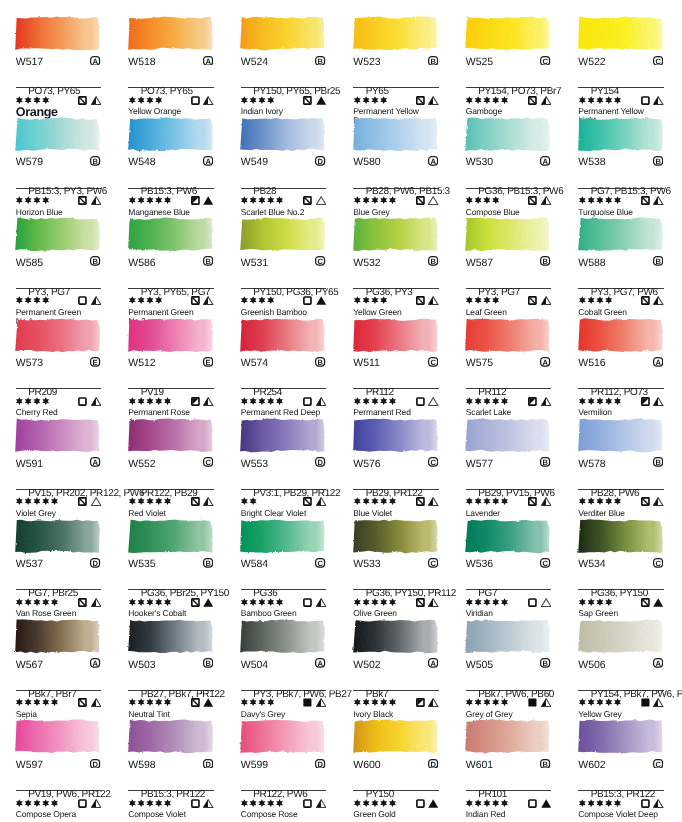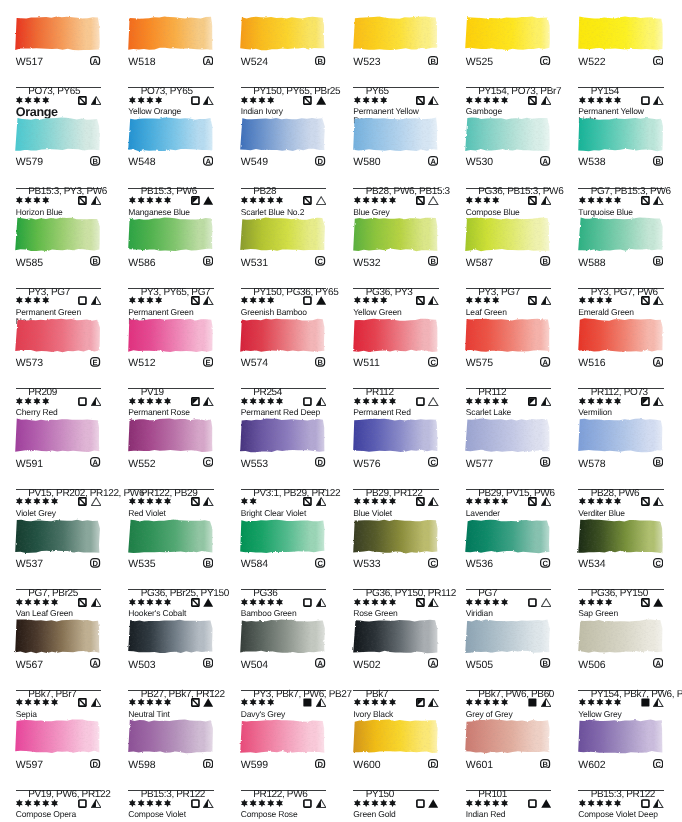--- a/index.html
+++ b/index.html
@@ -1254,21 +1254,21 @@
           </g>
         </svg>
       </div>
       <div class="code">W588</div>
       <div class="lf">
         <svg width="10.2" height="9.8" viewBox="0 0 10.2 9.8">
           <rect x="0.62" y="0.62" width="8.96" height="8.56" rx="3.2" ry="3.1" fill="#fff" stroke="#1a1c1e" stroke-width="1.24"></rect>
           <text x="5.15" y="7.6" font-family="Liberation Sans,sans-serif" font-size="7.6" font-weight="bold" text-anchor="middle" fill="#1a1c1e">B</text>
         </svg>
       </div>
-      <div class="pname">Emerald Green</div>
+      <div class="pname">Cobalt Green</div>
       <div class="rule"></div>
       <div class="pig">PY3, PG7, PW6</div>
       <div class="stars">
         <svg width="33.4" height="8.3" viewBox="0 0 33.4 8.3">
           <path transform="translate(0.00,0.2)" d="M3.35 0.00L2.33 2.17L-0.07 1.97L1.30 3.95L-0.07 5.92L2.32 5.73L3.35 7.90L4.37 5.73L6.77 5.93L5.40 3.95L6.77 1.98L4.38 2.17Z" fill="#131517"></path>
           <path transform="translate(8.80,0.2)" d="M3.35 0.00L2.33 2.17L-0.07 1.97L1.30 3.95L-0.07 5.92L2.32 5.73L3.35 7.90L4.37 5.73L6.77 5.93L5.40 3.95L6.77 1.98L4.38 2.17Z" fill="#131517"></path>
           <path transform="translate(17.60,0.2)" d="M3.35 0.00L2.33 2.17L-0.07 1.97L1.30 3.95L-0.07 5.92L2.32 5.73L3.35 7.90L4.37 5.73L6.77 5.93L5.40 3.95L6.77 1.98L4.38 2.17Z" fill="#131517"></path>
           <path transform="translate(26.40,0.2)" d="M3.35 0.00L2.33 2.17L-0.07 1.97L1.30 3.95L-0.07 5.92L2.32 5.73L3.35 7.90L4.37 5.73L6.77 5.93L5.40 3.95L6.77 1.98L4.38 2.17Z" fill="#131517"></path>
         </svg>
       </div>
@@ -2167,21 +2167,21 @@
           </g>
         </svg>
       </div>
       <div class="code">W537</div>
       <div class="lf">
         <svg width="10.2" height="9.8" viewBox="0 0 10.2 9.8">
           <rect x="0.62" y="0.62" width="8.96" height="8.56" rx="3.2" ry="3.1" fill="#fff" stroke="#1a1c1e" stroke-width="1.24"></rect>
           <text x="5.15" y="7.6" font-family="Liberation Sans,sans-serif" font-size="7.6" font-weight="bold" text-anchor="middle" fill="#1a1c1e">D</text>
         </svg>
       </div>
-      <div class="pname">Van Leaf Green</div>
+      <div class="pname">Van Rose Green</div>
       <div class="rule"></div>
       <div class="pig">PG7, PBr25</div>
       <div class="stars">
         <svg width="42.2" height="8.3" viewBox="0 0 42.2 8.3">
           <path transform="translate(0.00,0.2)" d="M3.35 0.00L2.33 2.17L-0.07 1.97L1.30 3.95L-0.07 5.92L2.32 5.73L3.35 7.90L4.37 5.73L6.77 5.93L5.40 3.95L6.77 1.98L4.38 2.17Z" fill="#131517"></path>
           <path transform="translate(8.80,0.2)" d="M3.35 0.00L2.33 2.17L-0.07 1.97L1.30 3.95L-0.07 5.92L2.32 5.73L3.35 7.90L4.37 5.73L6.77 5.93L5.40 3.95L6.77 1.98L4.38 2.17Z" fill="#131517"></path>
           <path transform="translate(17.60,0.2)" d="M3.35 0.00L2.33 2.17L-0.07 1.97L1.30 3.95L-0.07 5.92L2.32 5.73L3.35 7.90L4.37 5.73L6.77 5.93L5.40 3.95L6.77 1.98L4.38 2.17Z" fill="#131517"></path>
           <path transform="translate(26.40,0.2)" d="M3.35 0.00L2.33 2.17L-0.07 1.97L1.30 3.95L-0.07 5.92L2.32 5.73L3.35 7.90L4.37 5.73L6.77 5.93L5.40 3.95L6.77 1.98L4.38 2.17Z" fill="#131517"></path>
           <path transform="translate(35.20,0.2)" d="M3.35 0.00L2.33 2.17L-0.07 1.97L1.30 3.95L-0.07 5.92L2.32 5.73L3.35 7.90L4.37 5.73L6.77 5.93L5.40 3.95L6.77 1.98L4.38 2.17Z" fill="#131517"></path>
         </svg>
@@ -2378,21 +2378,21 @@
           </g>
         </svg>
       </div>
       <div class="code">W533</div>
       <div class="lf">
         <svg width="10.2" height="9.8" viewBox="0 0 10.2 9.8">
           <rect x="0.62" y="0.62" width="8.96" height="8.56" rx="3.2" ry="3.1" fill="#fff" stroke="#1a1c1e" stroke-width="1.24"></rect>
           <text x="5.15" y="7.6" font-family="Liberation Sans,sans-serif" font-size="7.6" font-weight="bold" text-anchor="middle" fill="#1a1c1e">C</text>
         </svg>
       </div>
-      <div class="pname">Rose Green</div>
+      <div class="pname">Olive Green</div>
       <div class="rule"></div>
       <div class="pig">PG36, PY150, PR112</div>
       <div class="stars">
         <svg width="42.2" height="8.3" viewBox="0 0 42.2 8.3">
           <path transform="translate(0.00,0.2)" d="M3.35 0.00L2.33 2.17L-0.07 1.97L1.30 3.95L-0.07 5.92L2.32 5.73L3.35 7.90L4.37 5.73L6.77 5.93L5.40 3.95L6.77 1.98L4.38 2.17Z" fill="#131517"></path>
           <path transform="translate(8.80,0.2)" d="M3.35 0.00L2.33 2.17L-0.07 1.97L1.30 3.95L-0.07 5.92L2.32 5.73L3.35 7.90L4.37 5.73L6.77 5.93L5.40 3.95L6.77 1.98L4.38 2.17Z" fill="#131517"></path>
           <path transform="translate(17.60,0.2)" d="M3.35 0.00L2.33 2.17L-0.07 1.97L1.30 3.95L-0.07 5.92L2.32 5.73L3.35 7.90L4.37 5.73L6.77 5.93L5.40 3.95L6.77 1.98L4.38 2.17Z" fill="#131517"></path>
           <path transform="translate(26.40,0.2)" d="M3.35 0.00L2.33 2.17L-0.07 1.97L1.30 3.95L-0.07 5.92L2.32 5.73L3.35 7.90L4.37 5.73L6.77 5.93L5.40 3.95L6.77 1.98L4.38 2.17Z" fill="#131517"></path>
           <path transform="translate(35.20,0.2)" d="M3.35 0.00L2.33 2.17L-0.07 1.97L1.30 3.95L-0.07 5.92L2.32 5.73L3.35 7.90L4.37 5.73L6.77 5.93L5.40 3.95L6.77 1.98L4.38 2.17Z" fill="#131517"></path>
         </svg>

